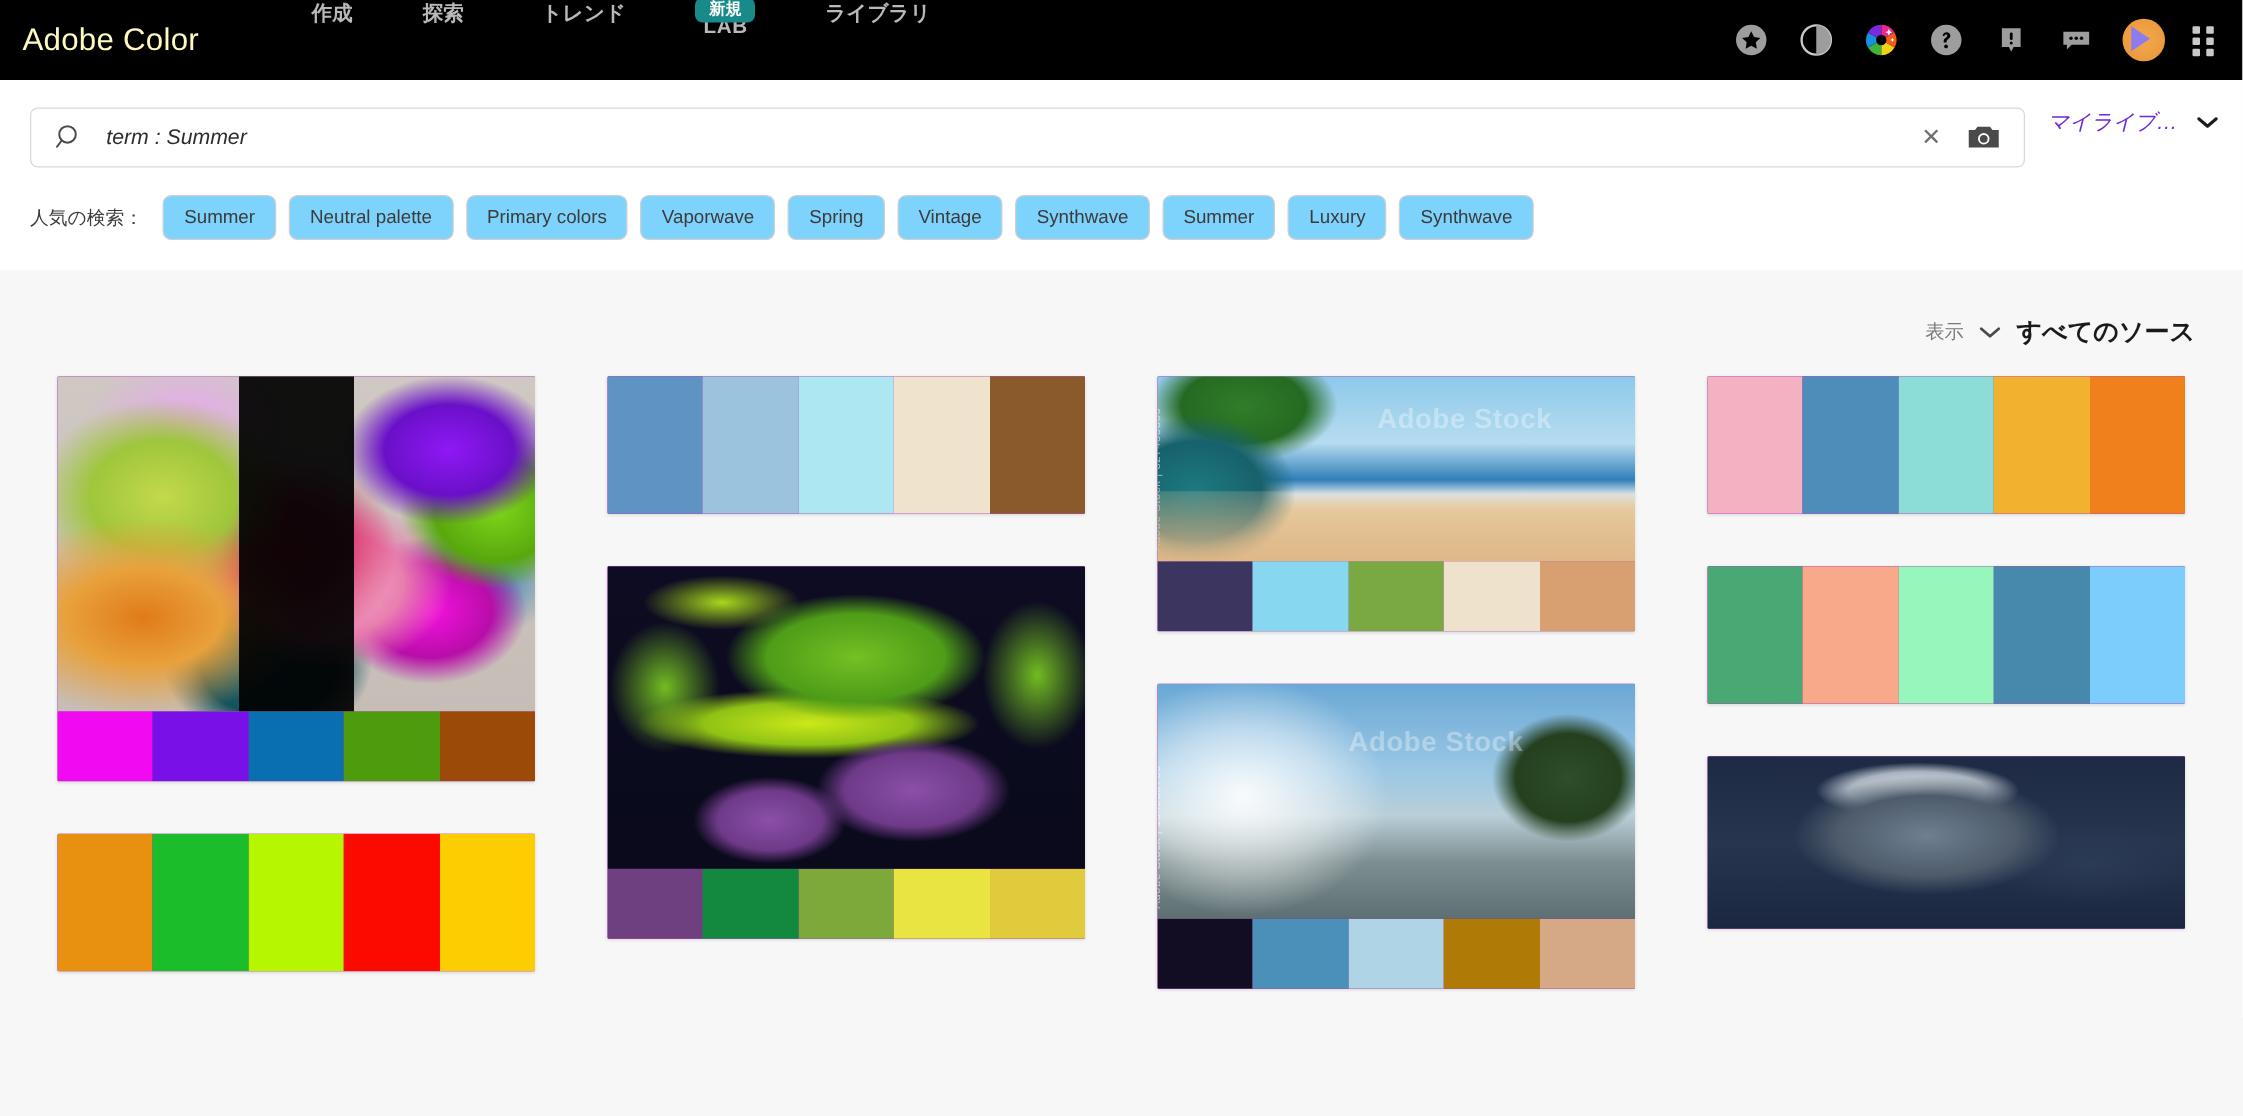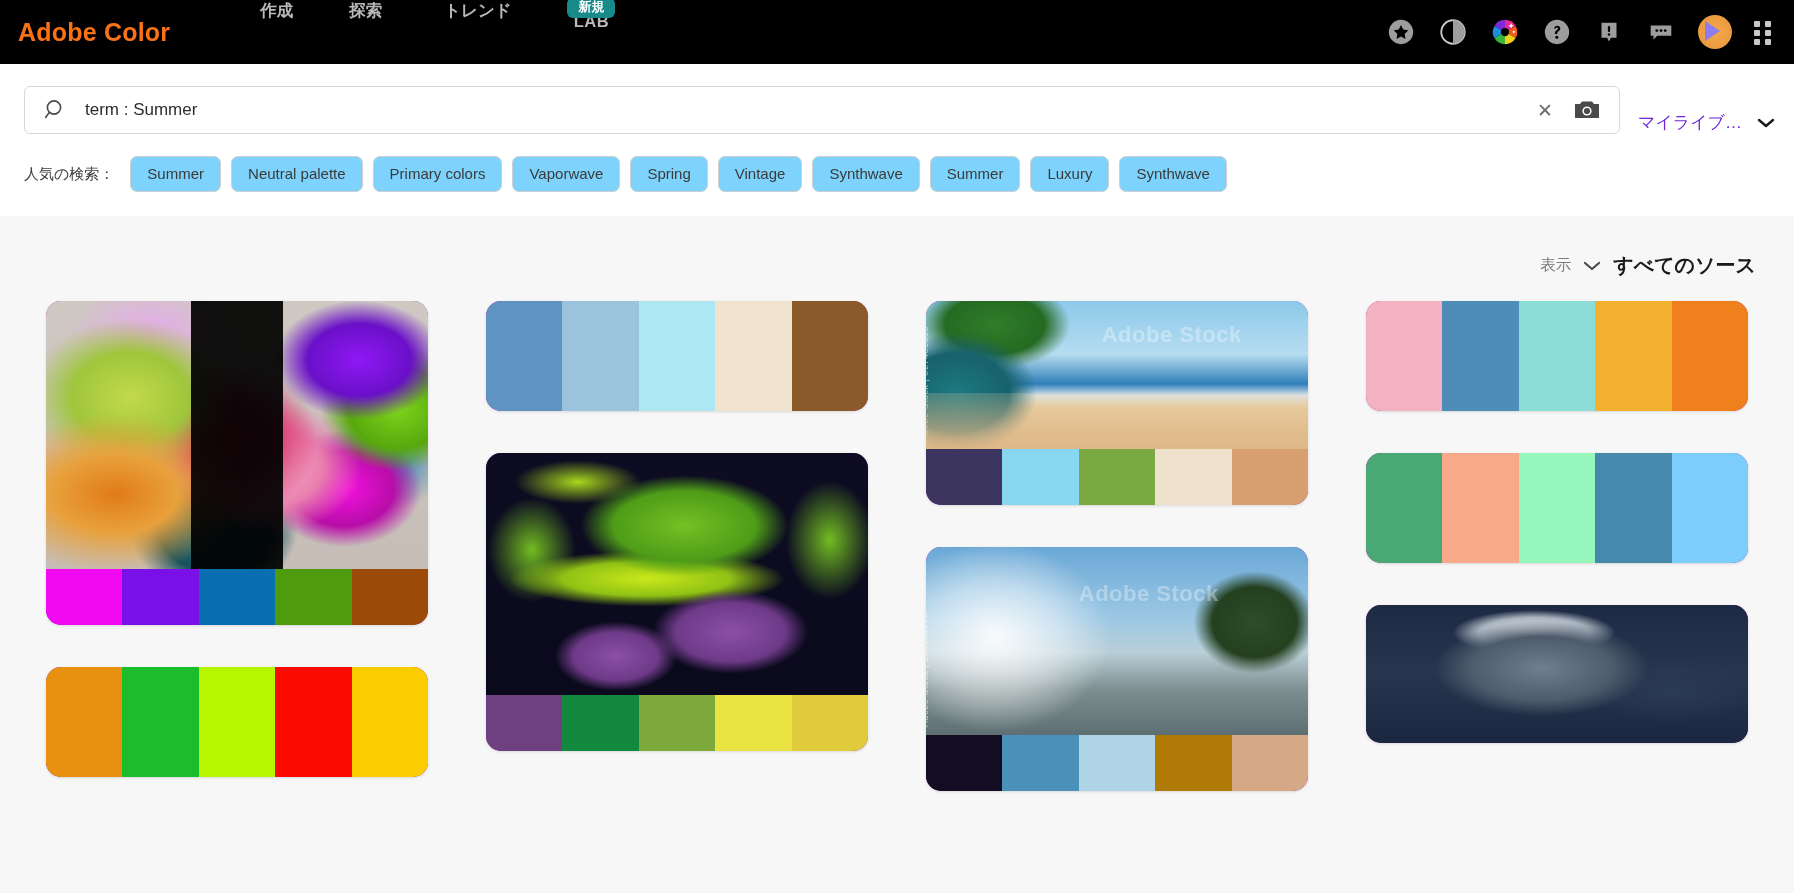--- a/index.html
+++ b/index.html
@@ -13,23 +13,23 @@
   
   .topbar {
     position: relative;
     height: 64px;
     background: #000000;
     display: flex;
     align-items: center;
     padding: 0 16px 0 18px;
   }
   .brand {
-    color: #f97316;
+    color: #fef9c3;
     font-size: 25px;
-    font-weight: 700;
+    font-weight: 400;
     letter-spacing: .2px;
     white-space: nowrap;
   }
   .nav {
     display: flex;
     align-items: center;
     gap: 0px;
     margin-left: 62px;
   }
   .nav-item {
@@ -89,22 +89,23 @@
     position: absolute; left: 7px; top: 6px;
     width: 0; height: 0;
     border-left: 15px solid #8d7bf0;
     border-top: 10px solid transparent;
     border-bottom: 10px solid transparent;
   }
 
   
   .searchzone { background: #fff; padding: 22px 0 0; }
   .searchrow {
-    display: flex; align-items: flex-end;
+    display: flex; align-items: flex-start;
     padding: 0 18px 0 24px;
+    font-style: italic;
   }
   .searchbox {
     flex: 1 1 auto;
     height: 48px;
     border: 1px solid #d8d8d8;
     border-radius: 6px;
     display: flex; align-items: center;
     padding: 0 14px 0 18px;
     background: #fff;
   }
@@ -168,21 +169,21 @@
 
   .columns {
     display: flex;
     gap: 58px;
     padding: 0 22px;
     align-items: flex-start;
   }
   .col { flex: 1 1 0; display: flex; flex-direction: column; gap: 42px; min-width: 0; }
 
   .card {
-    border-radius: 15px;
+    border-radius: 1px;
     overflow: hidden;
     background: #a21caf;
     box-shadow: 0 1px 3px rgba(0,0,0,.13);
     cursor: pointer;
   }
   .card .media { width: 100%; display: block; position: relative; overflow: hidden; }
   .swatches { display: flex; width: 100%; height: 56px; }
   .swatches.tall { height: 110px; }
   .swatches span { flex: 1 1 0; display: block; }
 
@@ -271,20 +272,23 @@
     <div class="nav-item">
       <span class="label">探索</span>
     </div>
     <div class="nav-item wide">
       <span class="label">トレンド</span>
     </div>
     <div class="nav-item lab">
       <span class="nav-badge">新規</span>
       <span class="label">LAB</span>
     </div>
+    <div class="nav-item wide">
+      <span class="label">ライブラリ</span>
+    </div>
   </nav>
 
   <div class="topbar-right">
 
     <svg class="hicon" viewBox="0 0 32 32">
       <circle cx="16" cy="16" r="13" fill="#9d9d9d"></circle>
       <path d="M16 8.5l2.4 4.9 5.4.8-3.9 3.8.9 5.4-4.8-2.5-4.8 2.5.9-5.4-3.9-3.8 5.4-.8z" fill="#000"></path>
     </svg>
 
     <svg class="hicon" viewBox="0 0 32 32">

